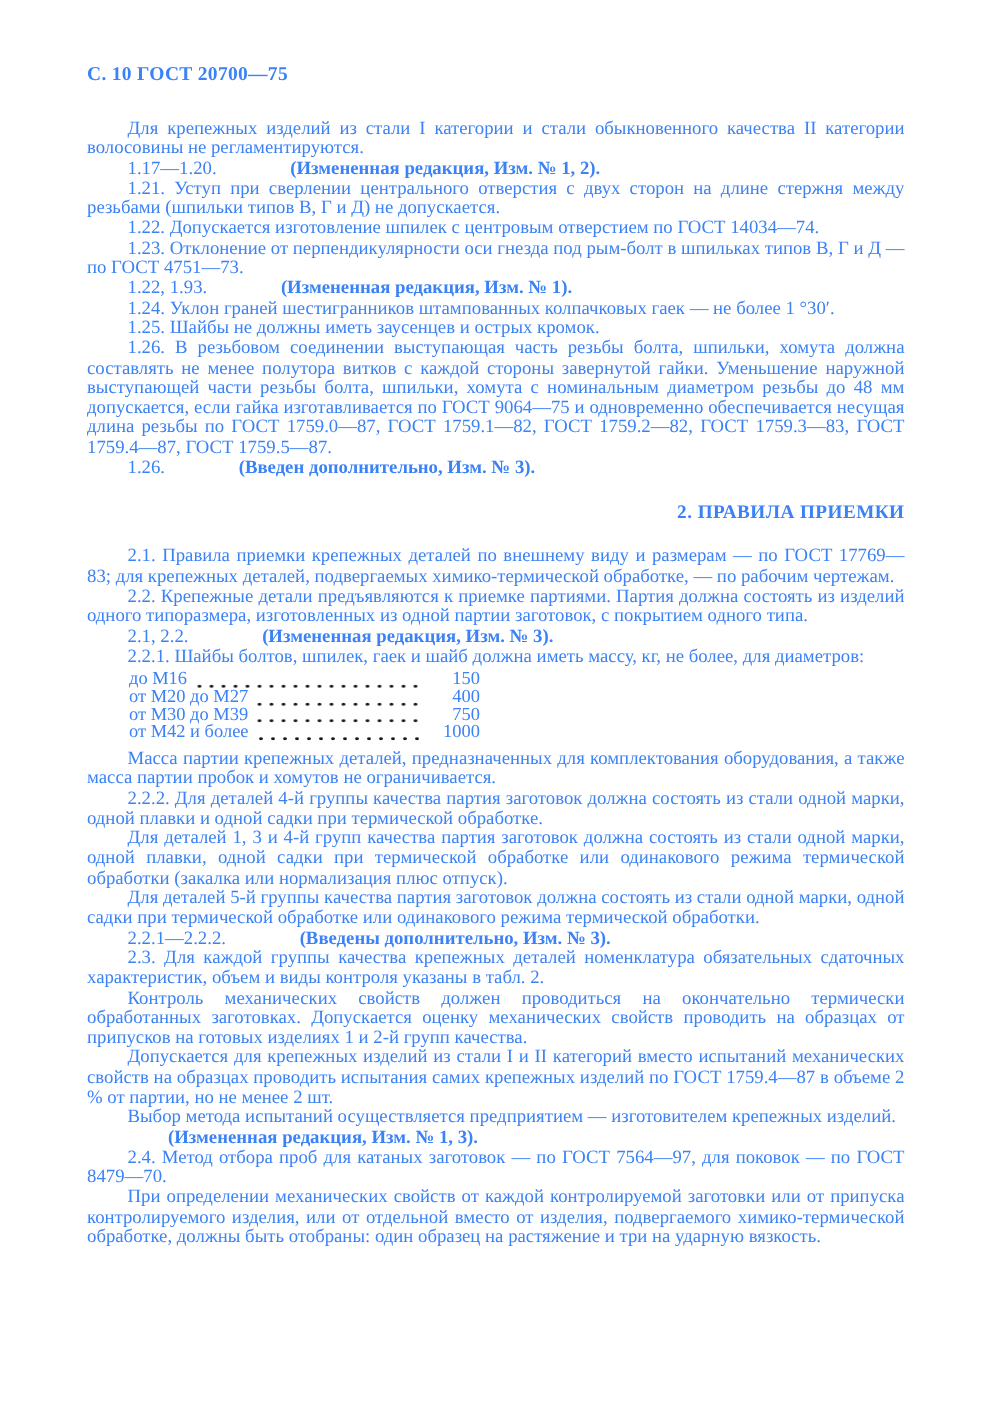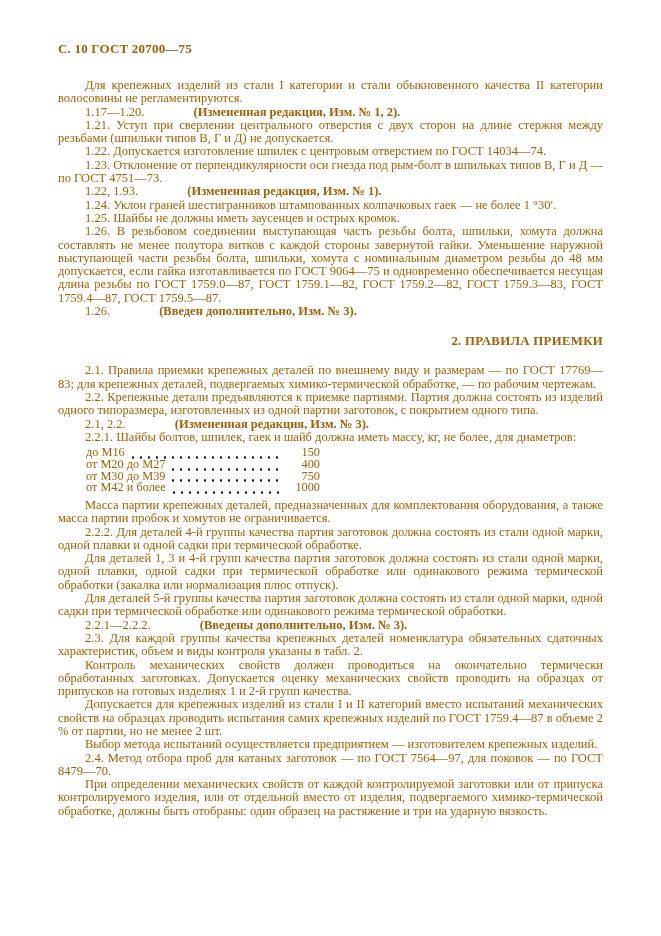--- a/index.html
+++ b/index.html
@@ -7,21 +7,21 @@
     padding: 0;
     background: #ffffff;
   }
   .page {
     position: relative;
     width: 661px;
     height: 936px;
     background: #ffffff;
     overflow: hidden;
     font-family: "Liberation Serif", serif;
-    color: #a16207;
+    color: #3b82f6;
   }
   .content {
     position: absolute;
     left: 58px;
     top: 42px;
     width: 545px;
   }
   .running-header {
     font-weight: bold;
     font-size: 13px;
@@ -127,18 +127,19 @@
 
       <p class="t">Масса партии крепежных деталей, предназначенных для комплектования оборудования, а также масса партии пробок и хомутов не ограничивается.</p>
       <p class="t">2.2.2. Для деталей 4-й группы качества партия заготовок должна состоять из стали одной марки, одной плавки и одной садки при термической обработке.</p>
       <p class="t">Для деталей 1, 3 и 4-й групп качества партия заготовок должна состоять из стали одной марки, одной плавки, одной садки при термической обработке или одинакового режима термической обработки (закалка или нормализация плюс отпуск).</p>
       <p class="t">Для деталей 5-й группы качества партия заготовок должна состоять из стали одной марки, одной садки при термической обработке или одинакового режима термической обработки.</p>
       <p class="t"><span class="num">2.2.1—2.2.2.</span> <b class="note">(Введены дополнительно, Изм. № 3).</b></p>
       <p class="t">2.3. Для каждой группы качества крепежных деталей номенклатура обязательных сдаточных характеристик, объем и виды контроля указаны в табл. 2.</p>
       <p class="t">Контроль механических свойств должен проводиться на окончательно термически обработанных заготовках. Допускается оценку механических свойств проводить на образцах от припусков на готовых изделиях 1 и 2-й групп качества.</p>
       <p class="t">Допускается для крепежных изделий из стали I и II категорий вместо испытаний механических свойств на образцах проводить испытания самих крепежных изделий по ГОСТ 1759.4—87 в объеме 2 % от партии, но не менее 2 шт.</p>
       <p class="t">Выбор метода испытаний осуществляется предприятием — изготовителем крепежных изделий.</p>
+      <p class="t amend-cont"><b class="note">(Измененная редакция, Изм. № 1, 3).</b></p>
       <p class="t">2.4. Метод отбора проб для катаных заготовок — по ГОСТ 7564—97, для поковок — по ГОСТ 8479—70.</p>
       <p class="t">При определении механических свойств от каждой контролируемой заготовки или от припуска контролируемого изделия, или от отдельной вместо от изделия, подвергаемого химико-термической обработке, должны быть отобраны: один образец на растяжение и три на ударную вязкость.</p>
     </section>
 
   </div>
 </div>
 
 </body></html>

